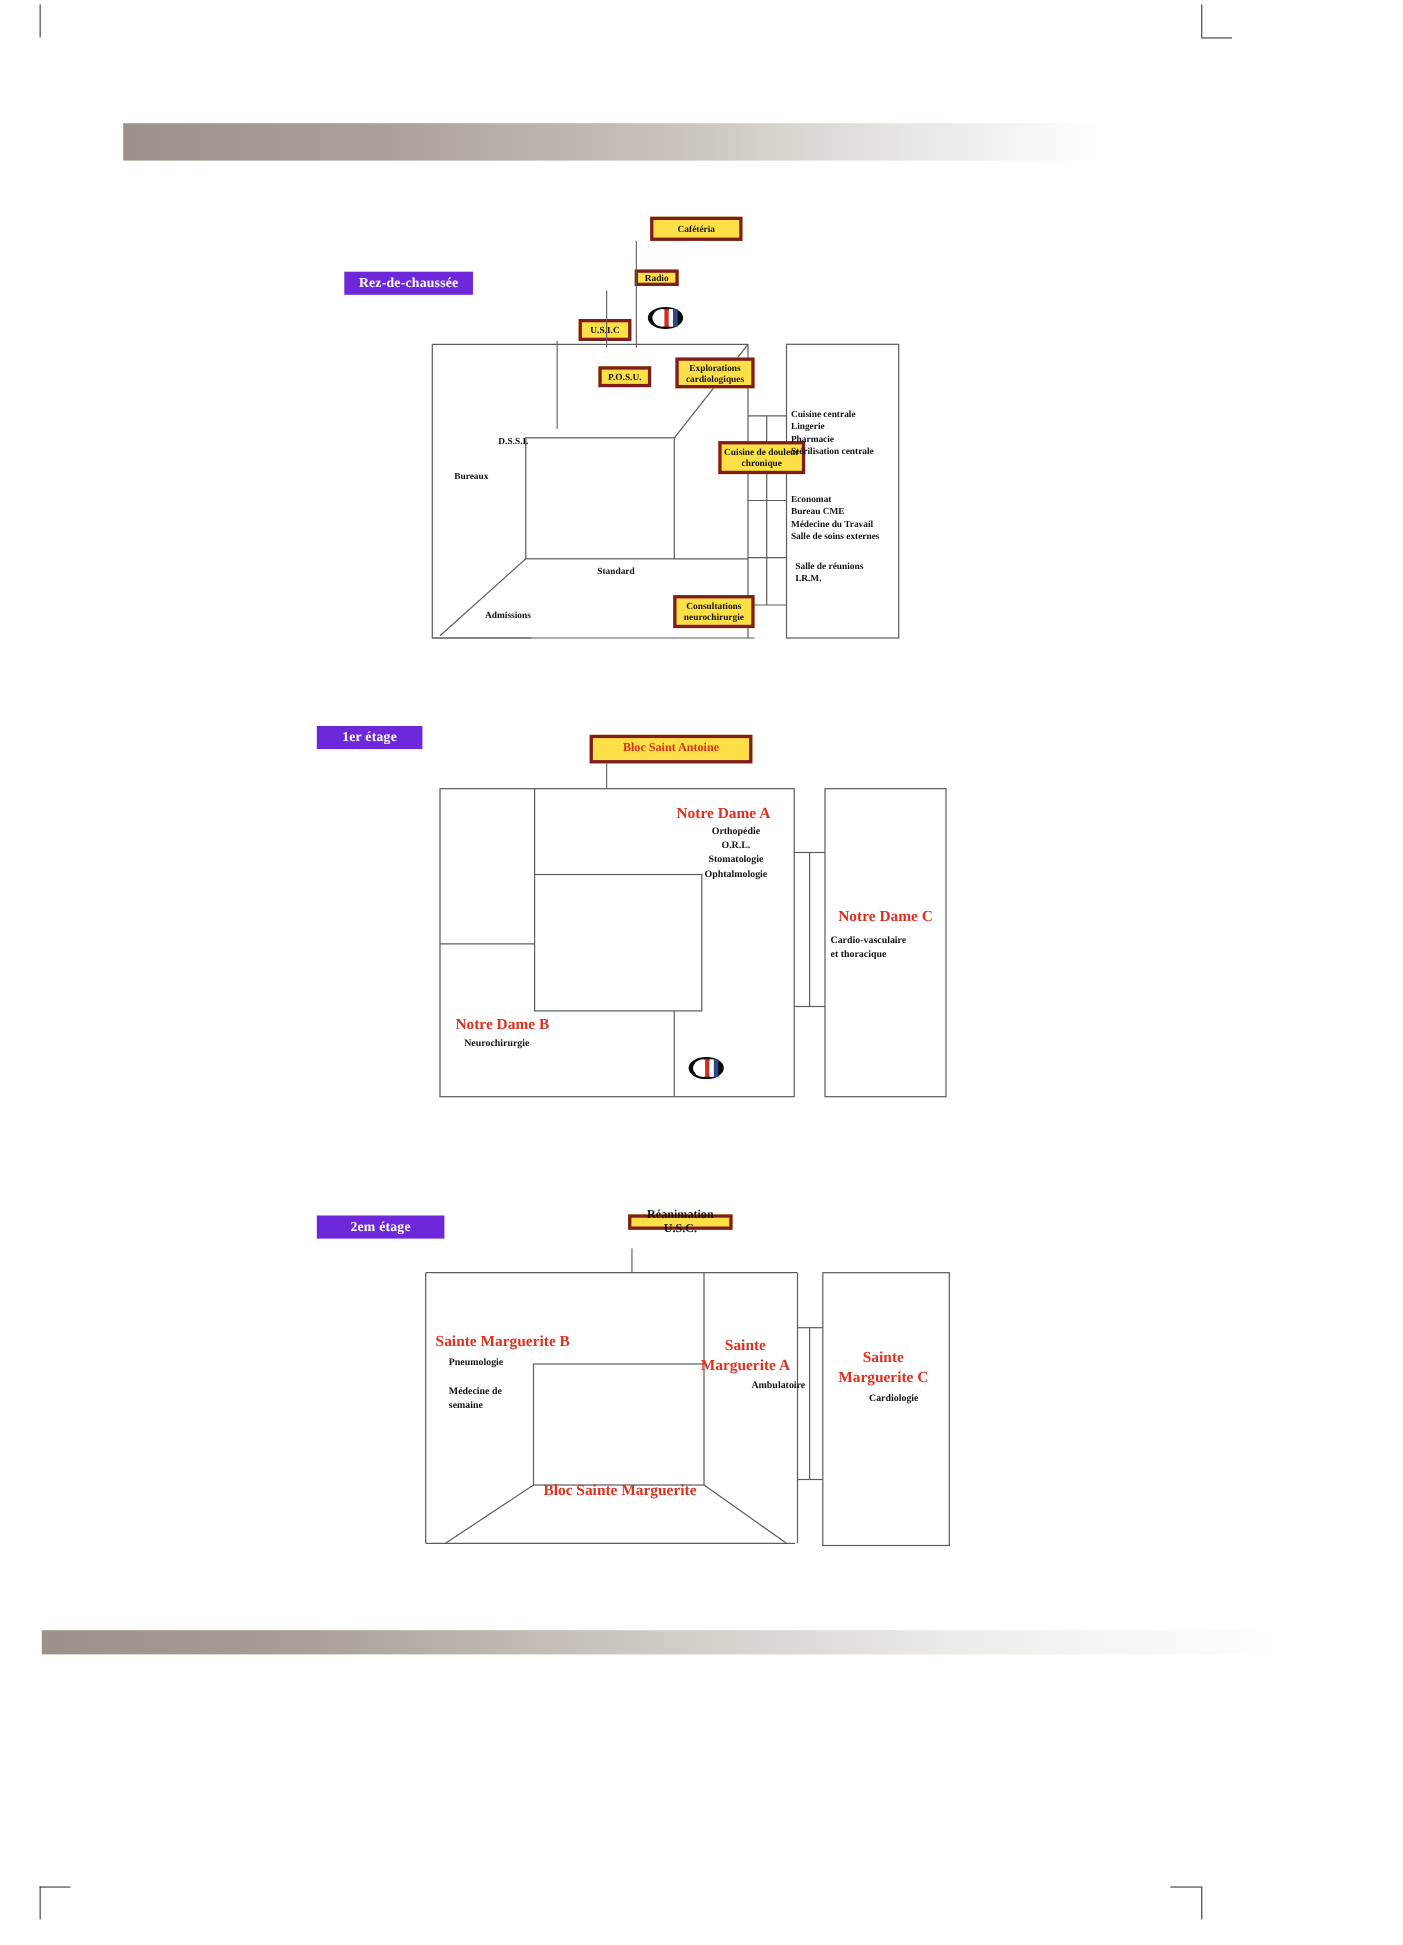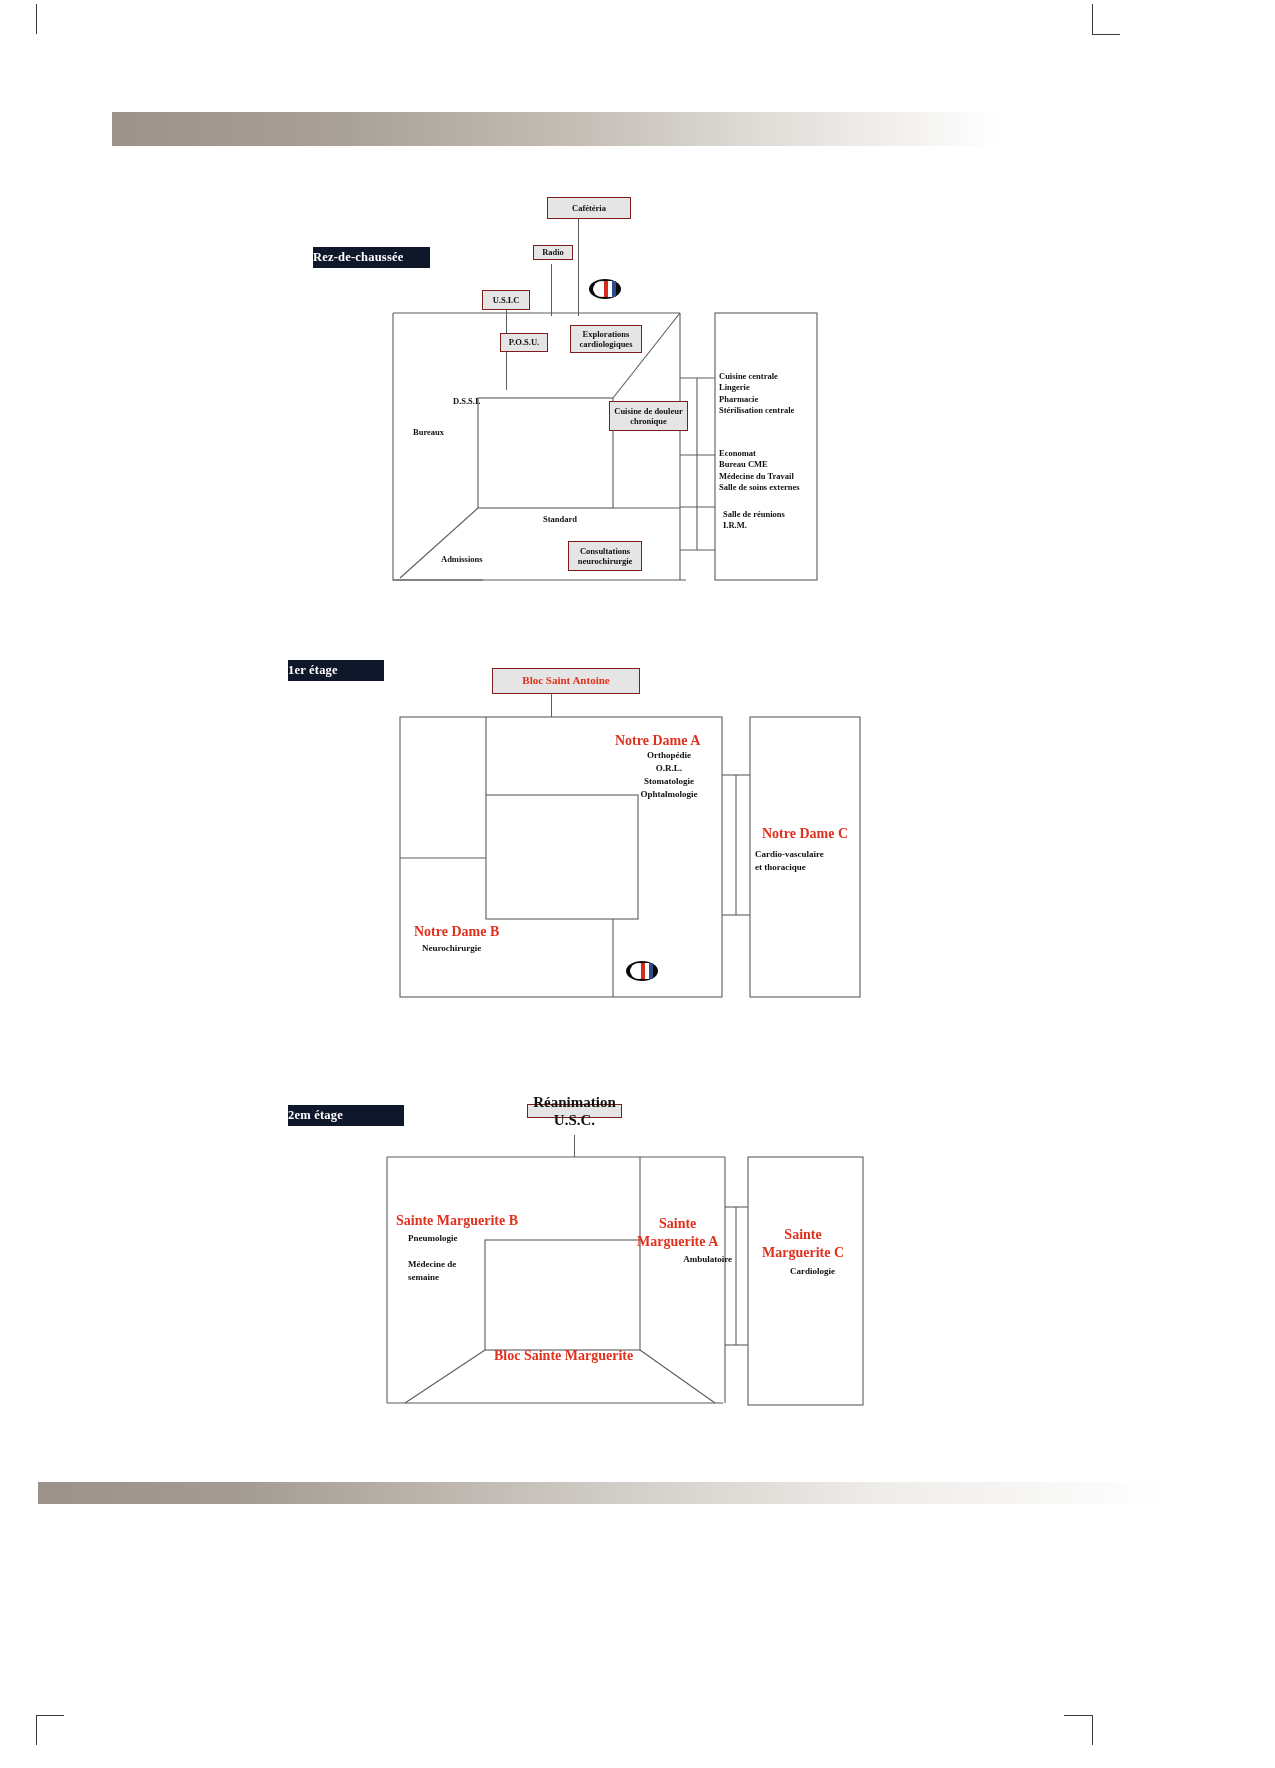--- a/index.html
+++ b/index.html
@@ -36,44 +36,46 @@
     left: 38px;
     top: 1482px;
     width: 1128px;
     height: 22px;
     background: linear-gradient(to right, #9b9289 0%, #a49c93 18%, #cdc8c2 48%, #efedea 75%, #ffffff 100%);
   }
 
   
   .floor-chip {
     position: absolute;
-    background: #0f172a;
+    background: #6d28d9;
     color: #ffffff;
     font-weight: bold;
     font-size: 12.5px;
     letter-spacing: .2px;
+    text-align: center;
     line-height: 21px;
     height: 21px;
   }
 
   
   .node {
     position: absolute;
-    border: 1px solid #7f1d1d;
-    background: #e5e5e5;
+    border: 3px solid #7f1d1d;
+    background: #fde047;
     box-sizing: border-box;
     display: flex;
     align-items: center;
     justify-content: center;
     text-align: center;
     font-weight: bold;
     font-size: 8.5px;
     color: #111111;
     line-height: 1.22;
     padding: 1px 2px;
+    margin-left: 44px;
   }
   .node.red {
     color: #e0301e;
     font-size: 11px;
   }
 
   
   .line {
     position: absolute;
     background: #5c5c5c;
@@ -248,21 +250,21 @@
     <ellipse cx="14" cy="11" rx="9" ry="8" fill="#ffffff"></ellipse>
     <rect x="16" y="3" width="4" height="16" fill="#d62b1f"></rect>
     <rect x="20" y="3" width="4" height="16" fill="#ffffff"></rect>
     <rect x="24" y="3" width="4" height="16" fill="#2d4a8a"></rect>
     <path d="M6 6 Q1 11 6 16" stroke="#0a0a0a" stroke-width="2" fill="none"></path>
   </svg>
 </div>
 
 <div class="floor-chip" style="left:288px;top:1105px;width:116px;">2em étage</div>
 
-<div class="node" style="left:527px;top:1104px;width:95px;height:14px;white-space:pre-line;font-size:15px;text-align:center;">Réanimation
+<div class="node" style="left:527px;top:1104px;width:95px;height:14px;white-space:pre-line;font-size:11px;text-align:center;">Réanimation
 U.S.C.</div>
 
 <div class="line v" style="left:574px;top:1135px;height:22px;"></div>
 
 <svg class="plan" style="left:385px;top:1155px;" width="480" height="250" viewBox="0 0 480 250">
 
   <polyline points="2,2 340,2"></polyline>
   <polyline points="2,2 2,248"></polyline>
   <polyline points="2,248 338,248"></polyline>
   <line x1="340" y1="2" x2="340" y2="248"></line>

